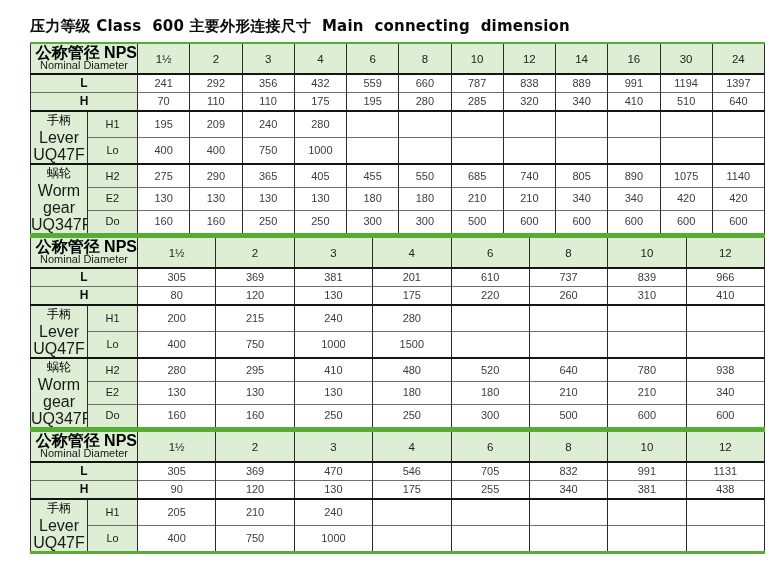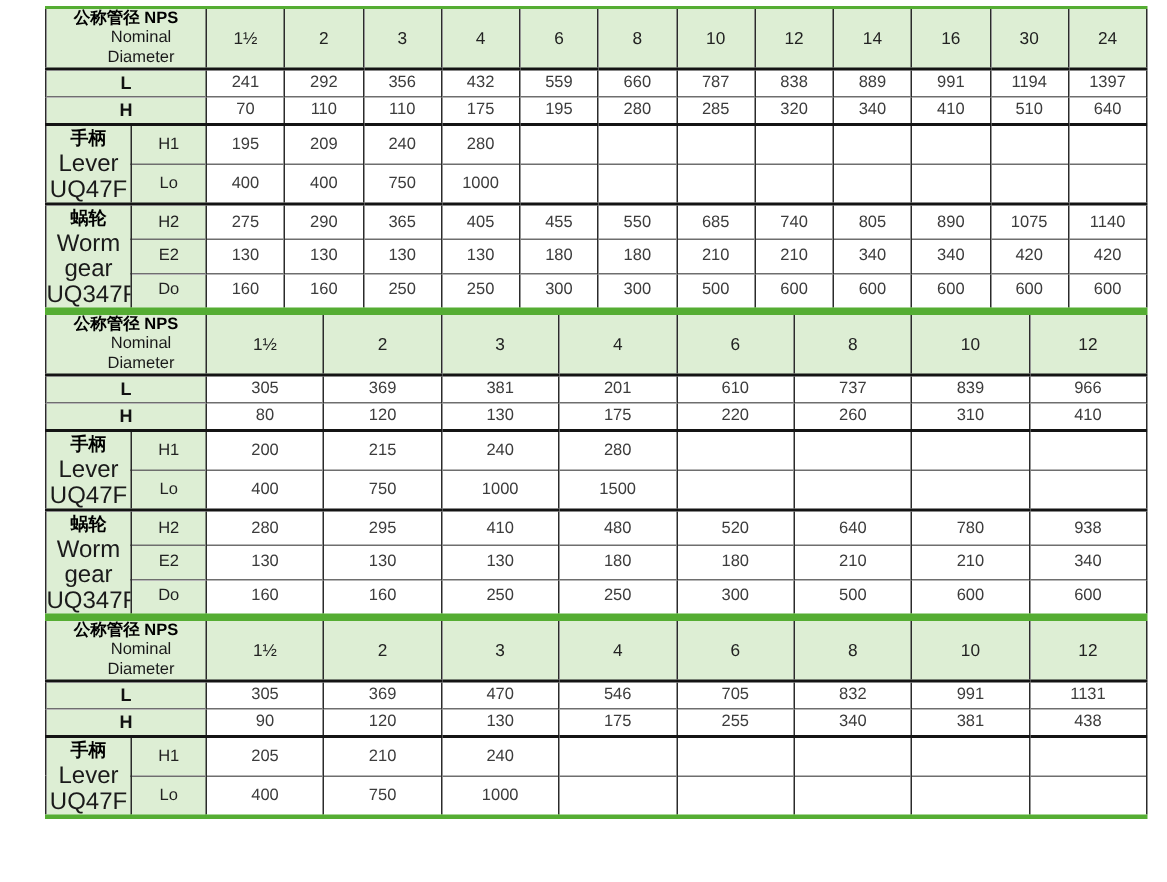--- a/index.html
+++ b/index.html
@@ -48,35 +48,36 @@
     overflow: hidden;
   }
   tr.hdr td { height: 29px; }
   tr.row td { height: 17px; line-height: 17px; }
   tr.sep td { border-top: 2px solid #141414; }
   td.g {
     background: var(--green-fill, #ddeed4);
     color: #000000;
   }
   td.hd { line-height: 13px; }
-  td.hd .l1 { font-weight: bold; font-size: 11px; }
-  td.hd .l2 { font-weight: normal; font-size: 11px; color: #1a1a1a; margin-left: 20px; }
+  td.hd .l1 { font-weight: bold; font-size: 16px; text-align: right; }
+  td.hd .l2 { font-weight: normal; font-size: 11px; color: #1a1a1a; }
   td.ch { font-size: 11.5px; color: #222; }
   td.lb { font-size: 12px; font-weight: bold; color: #111; }
   td.sb { font-size: 11px; color: #222; margin-top: 16px; }
   td.grp { line-height: 13px; }
-  td.grp .zh { font-weight: bold; font-size: 12px; }
+  td.grp .zh { font-weight: normal; font-size: 12px; }
   td.grp .en { font-weight: normal; font-size: 16px; color: #1a1a1a; }
   td.v { background: #ffffff; }
 </style>
 </head>
 <body>
 
 <div class="page">
   <div>
+      <div class="tbl-title">压力等级 Class  600 主要外形连接尺寸  Main  connecting  dimension</div>
       <table class="dim">
         <colgroup>
           <col style="width: 57px;">
           <col style="width: 50px;">
           <col>
           <col>
           <col>
           <col>
           <col>
           <col>

